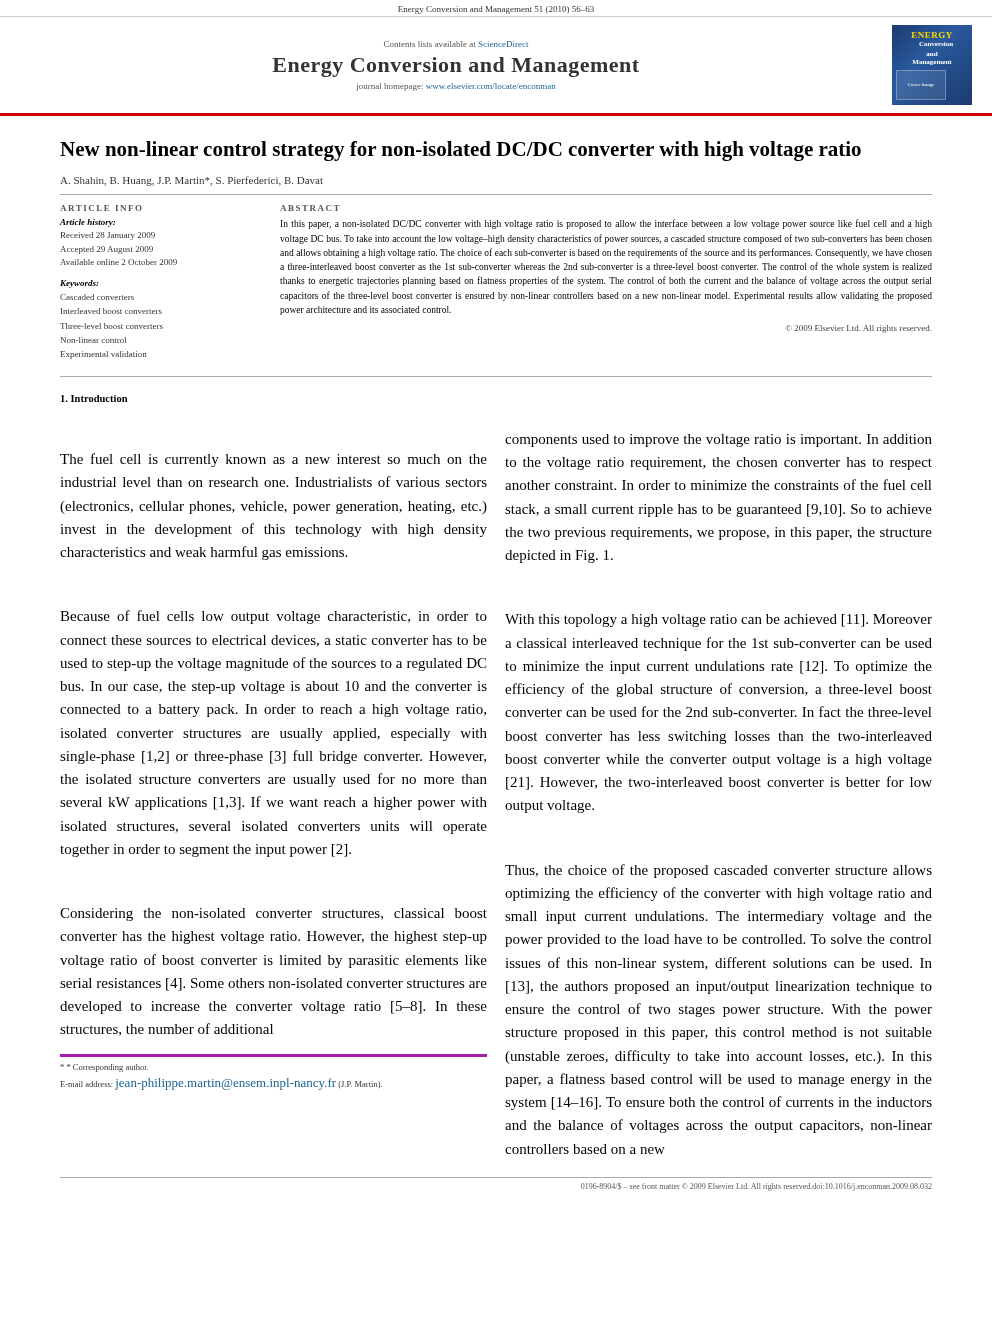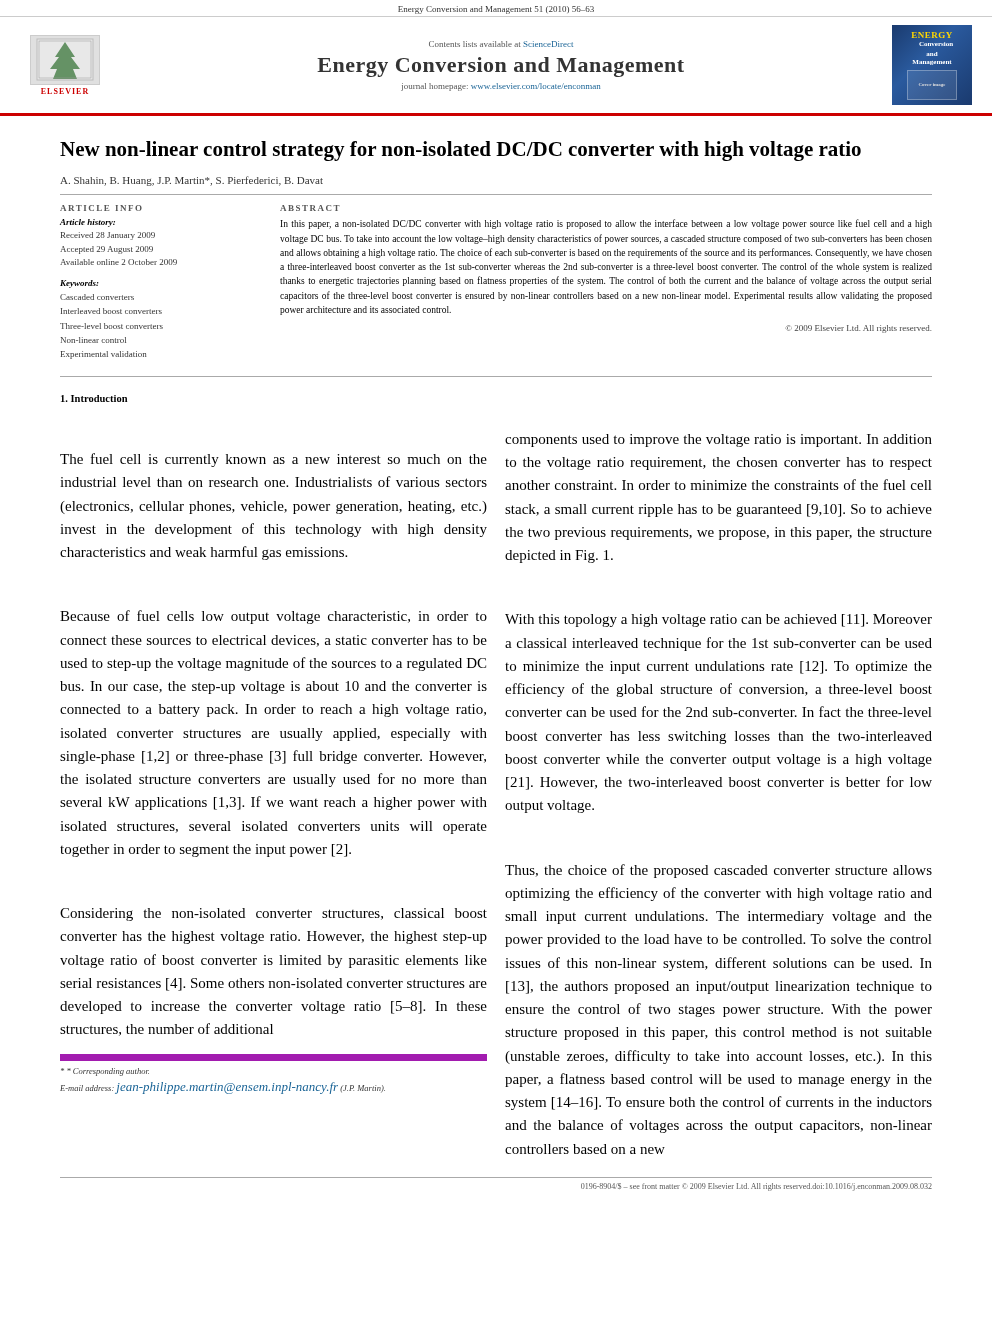--- a/index.html
+++ b/index.html
@@ -81,21 +81,20 @@
       margin-top: 3px;
     }
     .journal-homepage a { color: #1a6496; text-decoration: none; }
 
     .journal-cover {
       width: 80px;
       height: 80px;
       background: linear-gradient(135deg, #1a3a6e 0%, #2a5a9e 40%, #1a3a6e 100%);
       display: flex;
       flex-direction: column;
-      align-items: center;
       justify-content: center;
       color: #fff;
       font-size: 6px;
       font-weight: bold;
       text-align: center;
       padding: 4px;
     }
 
     
     .paper-container {
@@ -222,26 +221,25 @@
 
     .body-paragraph {
       margin-bottom: 6px;
       font-size: 15px;
       line-height: 1.55;
       text-align: justify;
       margin-top: 41px;
     }
 
     .footnote-area {
-      border-top: 7px solid #a21caf;
+      border-top: 3px solid #a21caf;
       margin-top: 12px;
       padding-top: 4px;
       font-size: 8.5px;
       color: #333;
-      font-style: italic;
     }
     .footnote-line {
       line-height: 1.5;
     }
     .footnote-email {
       color: #1a6496;
       font-size: 13px;
     }
 
     .paper-footer {
@@ -258,32 +256,20 @@
   </style>
 </head>
 <body>
 
 <div class="journal-top-bar">
   <span>Energy Conversion and Management 51 (2010) 56–63</span>
 </div>
 
 <div class="journal-header">
 
-  <div class="elsevier-logo">
-    <div class="elsevier-logo-img">
-      <svg width="60" height="45" viewBox="0 0 60 45">
-        <rect x="2" y="2" width="56" height="41" fill="#e8e8e8" stroke="#bbb" stroke-width="1"></rect>
-
-        <polygon points="30,5 20,20 24,20 15,32 22,32 18,42 42,42 38,32 45,32 36,20 40,20" fill="#2d6e2d" opacity="0.7"></polygon>
-
-        <rect x="4" y="4" width="52" height="37" fill="none" stroke="#999" stroke-width="0.5"></rect>
-      </svg>
-    </div>
-    <div class="elsevier-text">ELSEVIER</div>
-  </div>
 
   <div class="journal-center">
     <div class="sciencedirect-link">
       <span>Contents lists available at </span>
       <a>ScienceDirect</a>
     </div>
     <div class="journal-title-main">Energy Conversion and Management</div>
     <div class="journal-homepage">
       <span>journal homepage: </span>
       <a class="ref-link">www.elsevier.com/locate/enconman</a>

